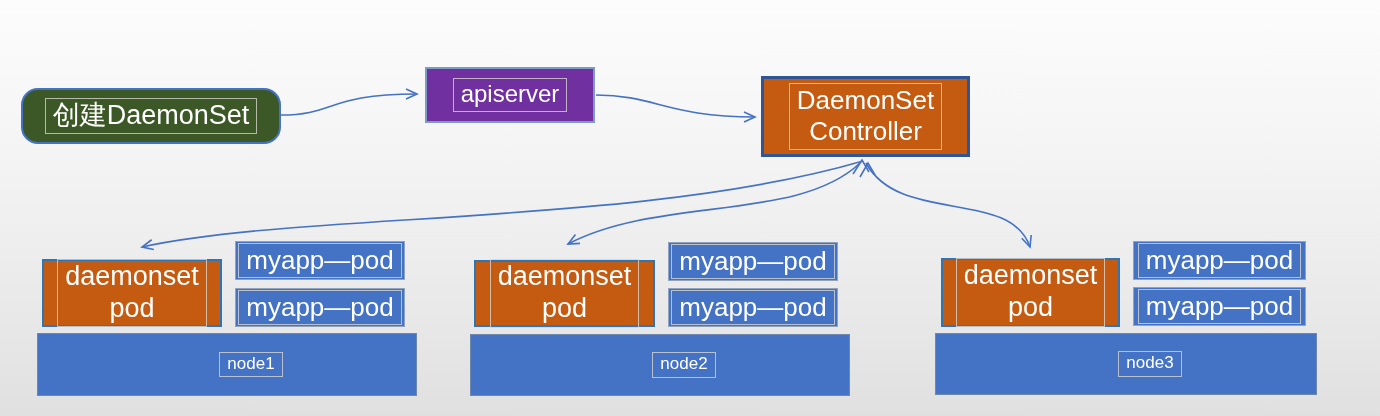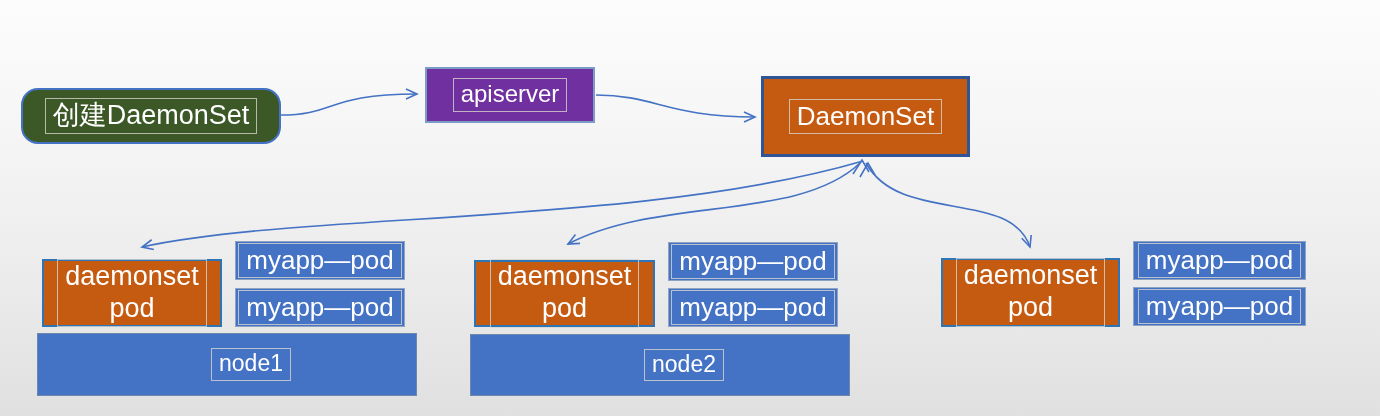--- a/index.html
+++ b/index.html
@@ -23,21 +23,21 @@
     padding:1px 7px 2px 7px;
     line-height:1.18;
     white-space:nowrap;
   }
   .tbox .line{display:block;}
   .create-box{background:#3b5826;border:2px solid #4472c4;font-size:27px;}
   .apiserver-box{background:#7030a0;border:2px solid #7a9cc6;font-size:24px;}
   .controller-box{background:#c55a11;border:3px solid #2f5597;font-size:26px;}
   .daemonset-box{background:#c55a11;border:2px solid #2e75b6;font-size:27px;}
   .myapp-box{background:#4472c4;border:1.5px solid #8ea3c2;font-size:26px;}
-  .node-box{background:#4472c4;border:1.5px solid #6d87ad;font-size:23px;padding-left:48px;}
+  .node-box{background:#4472c4;border:1.5px solid #6d87ad;font-size:17px;padding-left:48px;}
   .arrow-layer{position:absolute;left:0;top:0;pointer-events:none;}
 </style>
 </head>
 <body>
 
 <div class="canvas">
 
   <svg class="arrow-layer" width="1380" height="416" viewBox="0 0 1380 416">
     <defs>
       <marker id="vhead" markerUnits="userSpaceOnUse" markerWidth="16" markerHeight="14" refX="12" refY="6" orient="auto">
@@ -63,20 +63,21 @@
     <span class="tbox">创建DaemonSet</span>
   </div>
 
   <div class="box apiserver-box" style="left:425px;top:67px;width:170px;height:56px;">
     <span class="tbox">apiserver</span>
   </div>
 
   <div class="box controller-box" style="left:761px;top:76px;width:209px;height:81px;">
     <span class="tbox">
       <span class="line">DaemonSet</span>
+      <span class="line">Controller</span>
     </span>
   </div>
 
   <div class="box daemonset-box" style="left:42px;top:259px;width:180px;height:68px;">
     <span class="tbox">
       <span class="line">daemonset</span>
       <span class="line">pod</span>
     </span>
   </div>
   <div class="box myapp-box" style="left:235px;top:241px;width:170px;height:39px;">
@@ -110,14 +111,17 @@
       <span class="line">daemonset</span>
       <span class="line">pod</span>
     </span>
   </div>
   <div class="box myapp-box" style="left:1133px;top:241px;width:173px;height:39px;">
     <span class="tbox">myapp—pod</span>
   </div>
   <div class="box myapp-box" style="left:1133px;top:287px;width:173px;height:39px;">
     <span class="tbox">myapp—pod</span>
   </div>
+  <div class="box node-box" style="left:935px;top:333px;width:382px;height:62px;">
+    <span class="tbox">node3</span>
+  </div>
 
 </div>
 
 </body></html>

